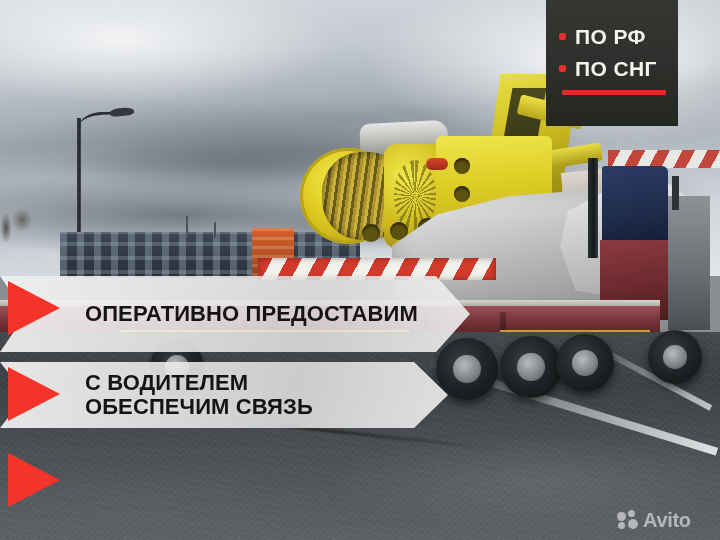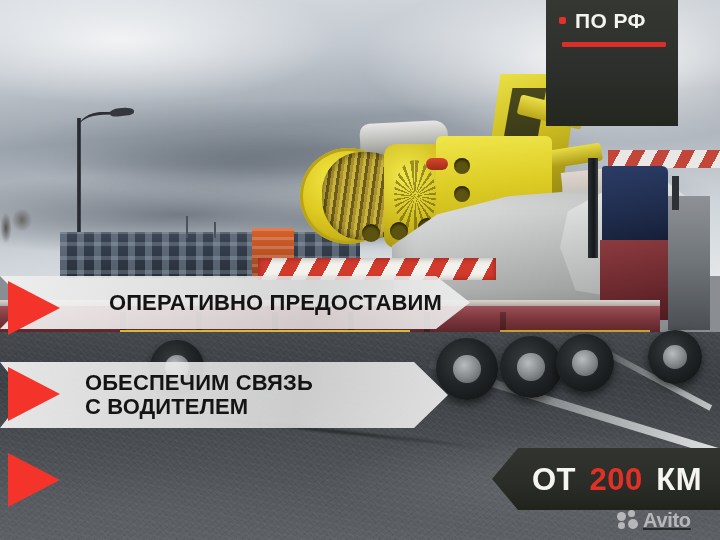--- a/index.html
+++ b/index.html
@@ -291,21 +291,21 @@
     position:absolute;left:50%;top:50%;width:44%;height:44%;margin:-22% 0 0 -22%;
     border-radius:50%;
     background:radial-gradient(circle at 40% 36%, #b9bcbe, #7d8083 60%, #4e5153);
   }
 
   
   .topbadge{
     position:absolute;left:546px;top:0;width:132px;height:126px;
     background:linear-gradient(180deg,#343732 0%,#2c2f2b 55%,#24271f 100%);
     clip-path:polygon(0 0, 100% 0, 100% 100%, 0 100%);
-    padding:10px 0 0 0;
+    padding:26px 0 0 0;
   }
   .topbadge .row{
     display:flex;align-items:center;gap:9px;padding-left:13px;margin-bottom:11px;
   }
   .topbadge .dot{
     width:7px;height:7px;border-radius:2px;background:#e0322a;flex:0 0 auto;
   }
   .topbadge .txt{
     color:#f4f3f0;font:700 21px/1 "Liberation Sans",sans-serif;letter-spacing:.4px;white-space:nowrap;
   }
@@ -331,21 +331,21 @@
   }
   .banner .label span{display:block;white-space:nowrap;}
 
   .arrow{
     position:absolute;width:0;height:0;
     border-top:27px solid transparent;
     border-bottom:27px solid transparent;
     border-left:52px solid #F4342B;
   }
 
-  #banner1{left:0;top:276px;width:470px;height:53px;padding-left:24px;}
+  #banner1{left:0;top:276px;width:470px;height:76px;}
   #arrow1{left:8px;top:281px;}
   #banner2{left:0;top:362px;width:448px;height:66px;}
   #arrow2{left:8px;top:367px;}
   #banner3{left:0;top:448px;width:468px;height:66px;}
   #arrow3{left:8px;top:453px;}
 
   
   .kmbadge{
     position:absolute;left:492px;top:448px;width:228px;height:62px;
     background:linear-gradient(180deg,#32352f 0%,#2a2d27 60%,#20231c 100%);
@@ -354,21 +354,21 @@
     padding-left:22px;
   }
   .kmbadge .k{
     font:700 31px/1 "Liberation Sans",sans-serif;letter-spacing:.6px;color:#f5f4f1;
   }
   .kmbadge .k .num{color:#E23027;margin:0 4px;}
 
   
   .avito{
     position:absolute;left:617px;top:508px;width:96px;height:24px;
-    display:flex;align-items:center;gap:5px;opacity:.55;text-decoration:underline;
+    display:flex;align-items:center;gap:5px;opacity:.55;
   }
   .avito .marks{position:relative;width:21px;height:20px;flex:0 0 auto;}
   .avito .marks i{position:absolute;border-radius:50%;background:#ffffff;display:block;}
   .avito .m1{left:0;top:2px;width:9px;height:9px;}
   .avito .m2{left:11px;top:0px;width:7px;height:7px;}
   .avito .m3{left:1px;top:12px;width:7px;height:7px;}
   .avito .m4{left:11px;top:9px;width:10px;height:10px;}
   .avito .word{
     color:#ffffff;font:700 20px/1 "Liberation Sans",sans-serif;letter-spacing:-.3px;
   }
@@ -465,47 +465,44 @@
     <div class="wheel" style="left:150px;top:340px;width:54px;height:54px;">
         <span class="rim"></span>
       </div>
   </div>
 
   <div class="topbadge">
     <div class="row">
       <span class="dot"></span>
       <span class="txt">ПО РФ</span>
     </div>
+    <div class="row">
+      <span class="dot"></span>
+      <span class="txt">ПО СНГ</span>
+    </div>
     <div class="rule"></div>
   </div>
 
   <div class="banner" id="banner1">
     <div class="label">
       <span>ОПЕРАТИВНО ПРЕДОСТАВИМ</span>
     </div>
   </div>
   <div class="arrow" id="arrow1"></div>
 
   <div class="banner" id="banner2">
     <div class="label">
+      <span>С ВОДИТЕЛЕМ</span>
       <span>ОБЕСПЕЧИМ СВЯЗЬ</span>
-      <span>С ВОДИТЕЛЕМ</span>
     </div>
   </div>
   <div class="arrow" id="arrow2"></div>
 
   <div class="arrow" id="arrow3"></div>
 
-  <div class="kmbadge">
-    <div class="k">
-      <span>ОТ</span>
-      <span class="num">200</span>
-      <span>КМ</span>
-    </div>
-  </div>
 
   <div class="avito">
     <span class="marks">
       <i class="m1"></i>
         <i class="m2"></i>
         <i class="m3"></i>
         <i class="m4"></i>
     </span>
     <span class="word">Avito</span>
   </div>

